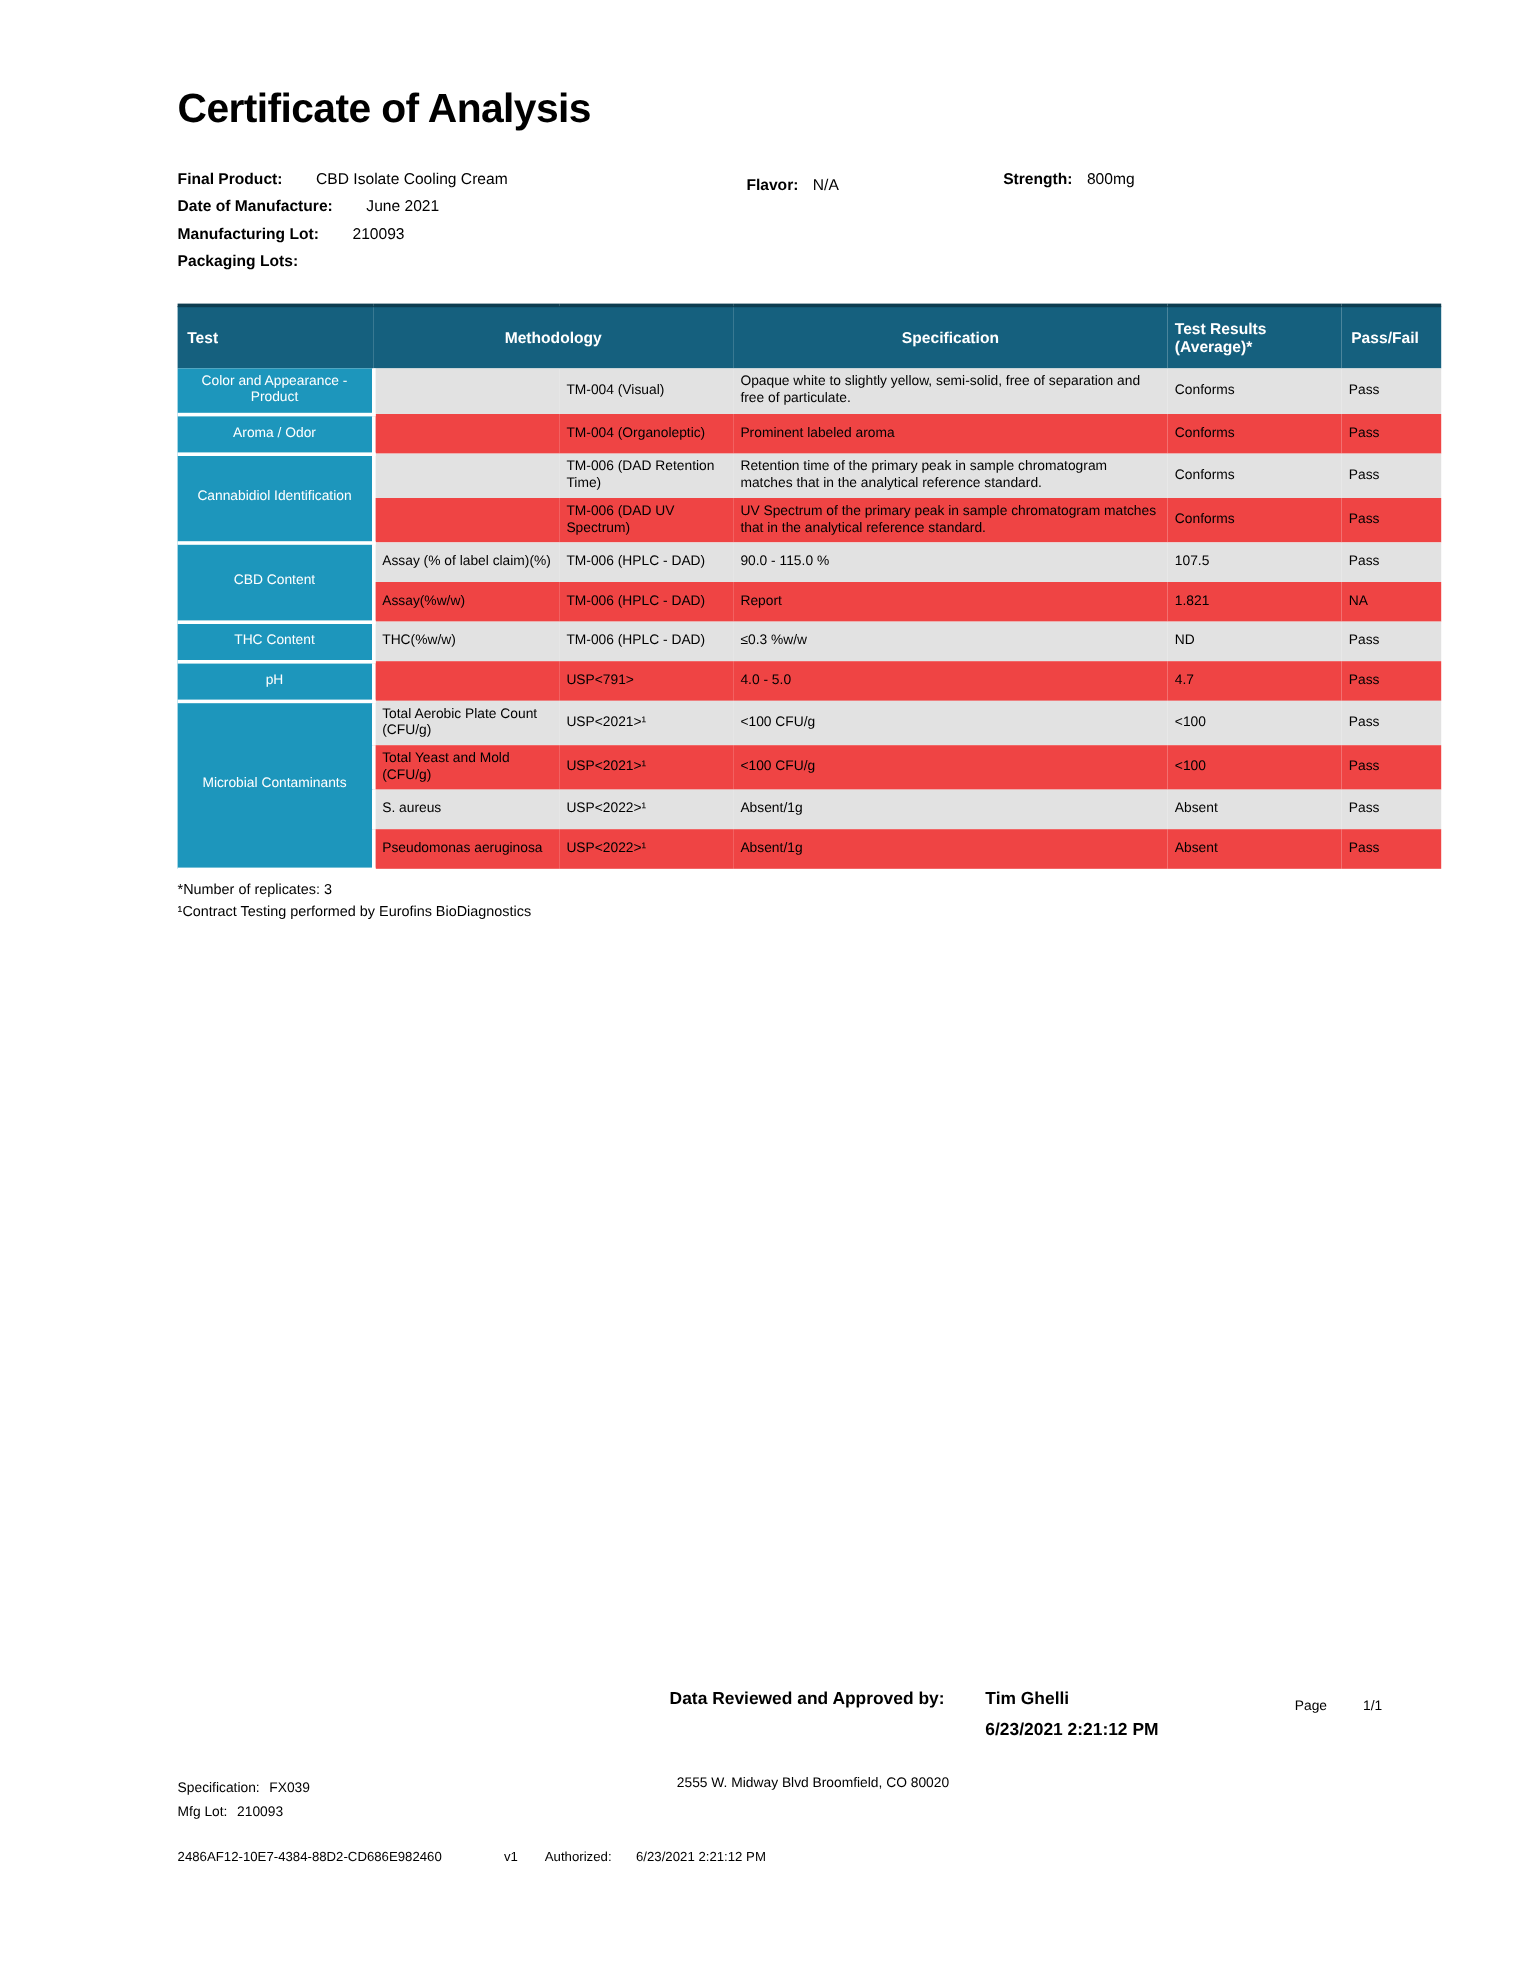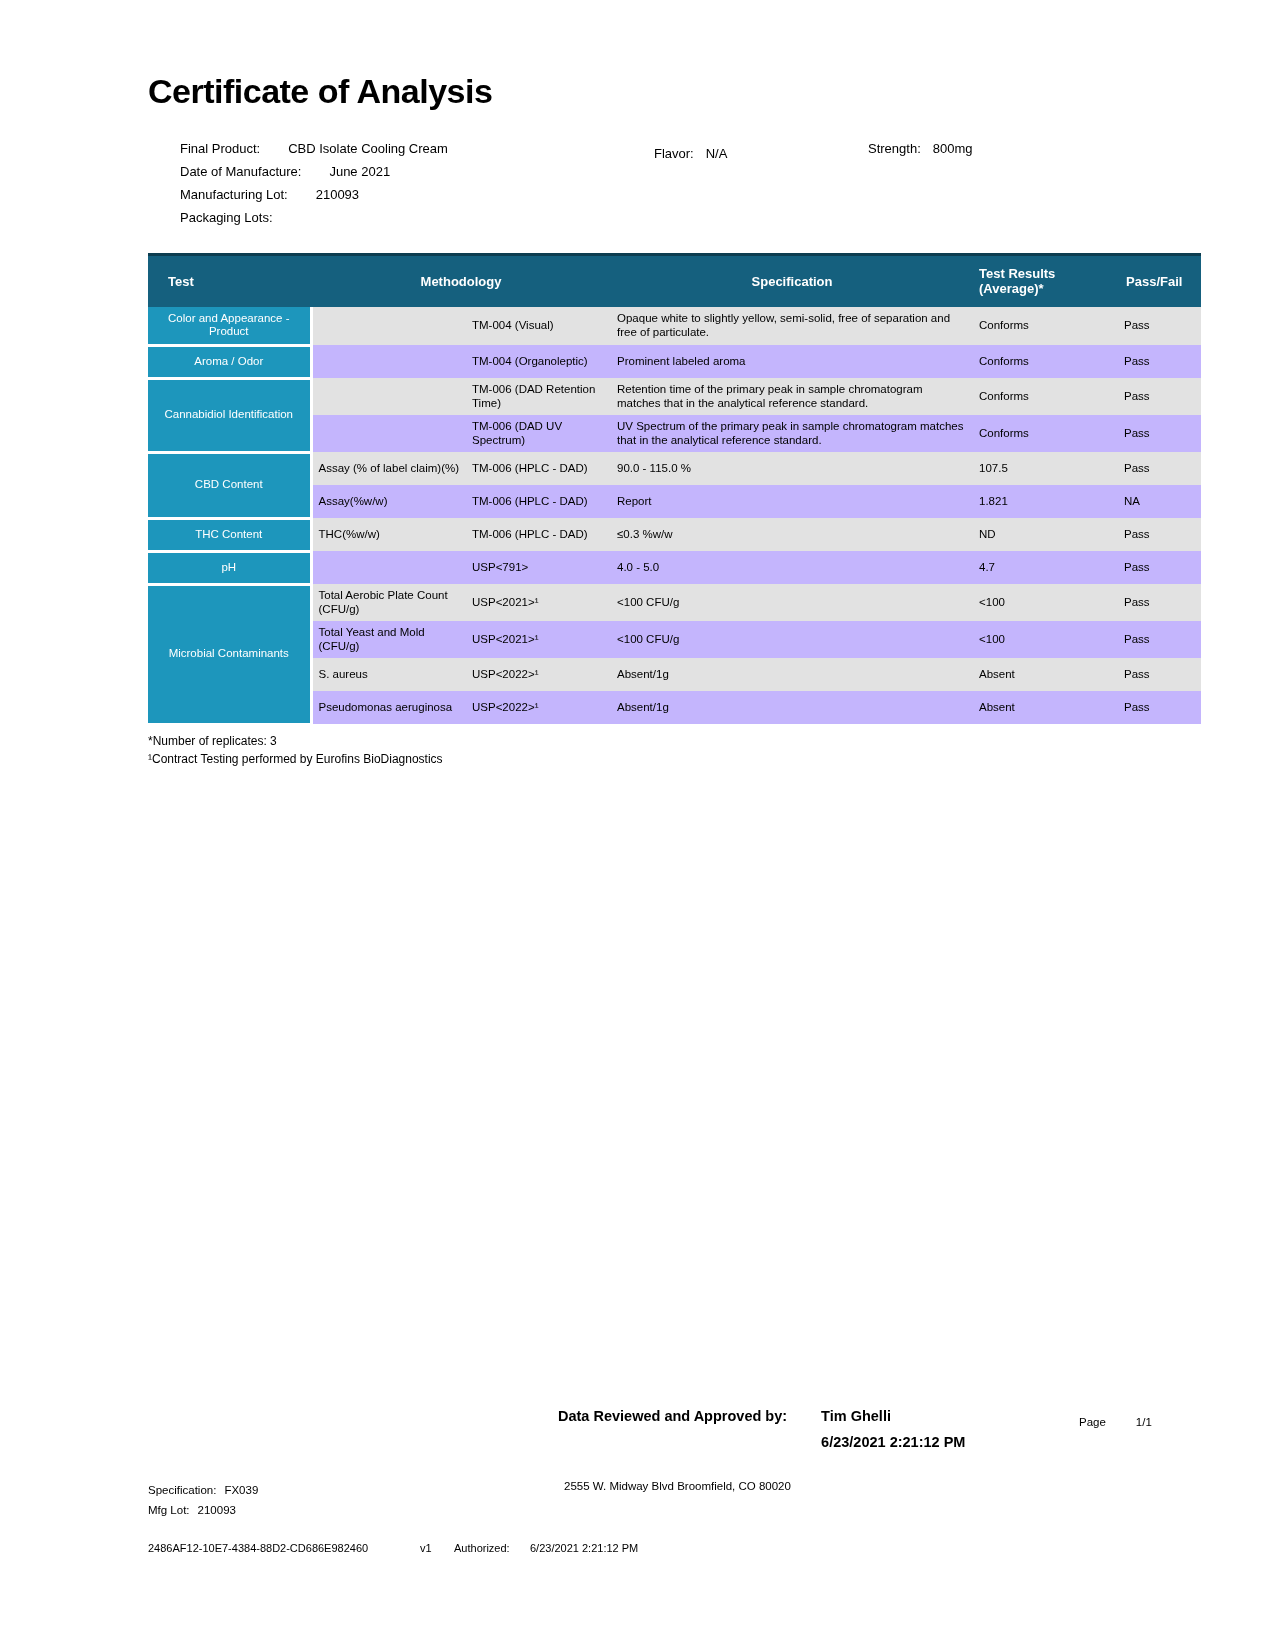--- a/index.html
+++ b/index.html
@@ -9,41 +9,41 @@
     position:relative; width:1127px; height:1650px; margin:0 auto; background:#fff;
     overflow:hidden;
   }
   .content { padding:72px 74px 0 74px; }
   h1.title {
     font-size:34px; font-weight:bold; letter-spacing:-0.5px; color:#000;
     margin-bottom:26px;
   }
   .info { font-size:13px; line-height:23px; }
   .info-line { position:relative; height:23px; white-space:nowrap; }
-  .info .lbl { font-weight:normal;margin-left:32px; }
+  .info .lbl { font-weight:bold; }
   .info .val { margin-left:28px; }
   .pos-flavor { position:absolute; left:474px; top:5px; }
   .pos-strength { position:absolute; left:688px; top:0; }
   .pos-flavor .val, .pos-strength .val { margin-left:12px; }
 
   table.coa {
     border-collapse:collapse; width:1068px; margin-top:24px;
     font-size:11.5px; table-layout:fixed;
     border-top:3px solid #0d3d50;
   }
   table.coa th {
     background:var(--header-bg,#15607e); color:#fff; font-weight:bold; font-size:13px;
     height:52px; vertical-align:middle; text-align:center; padding:4px 6px;
   }
-  table.coa th.h-test { text-align:left; padding-left:20px; }
+  table.coa th.h-test { text-align:left; padding-left:8px; }
   table.coa th.h-results { text-align:left; padding-left:6px; }
   table.coa th.h-passfail { text-align:left; padding-left:8px; }
   table.coa td { vertical-align:middle; padding:5px 6px; line-height:13.5px; }
   tr.row-gray td { background:var(--row-alt-bg,#e2e2e2); }
-  tr.row-white td { background:#c4b5fd; }
+  tr.row-white td { background:#ef4444; }
   table.coa tr { height:33px; }
   td.test-cell {
     background:var(--test-cell-bg,#1d96bc) !important; color:#fff;
     border-bottom:3px solid #fff; border-right:3px solid #fff;
     padding-left:6px; width:163px;text-align:center;
   }
   td.sub-cell { padding-left:4px; }
   td.res-cell, td.pf-cell { padding-left:6px; }
 
   .footnotes { margin-top:6px; font-size:12px; line-height:18px; }

